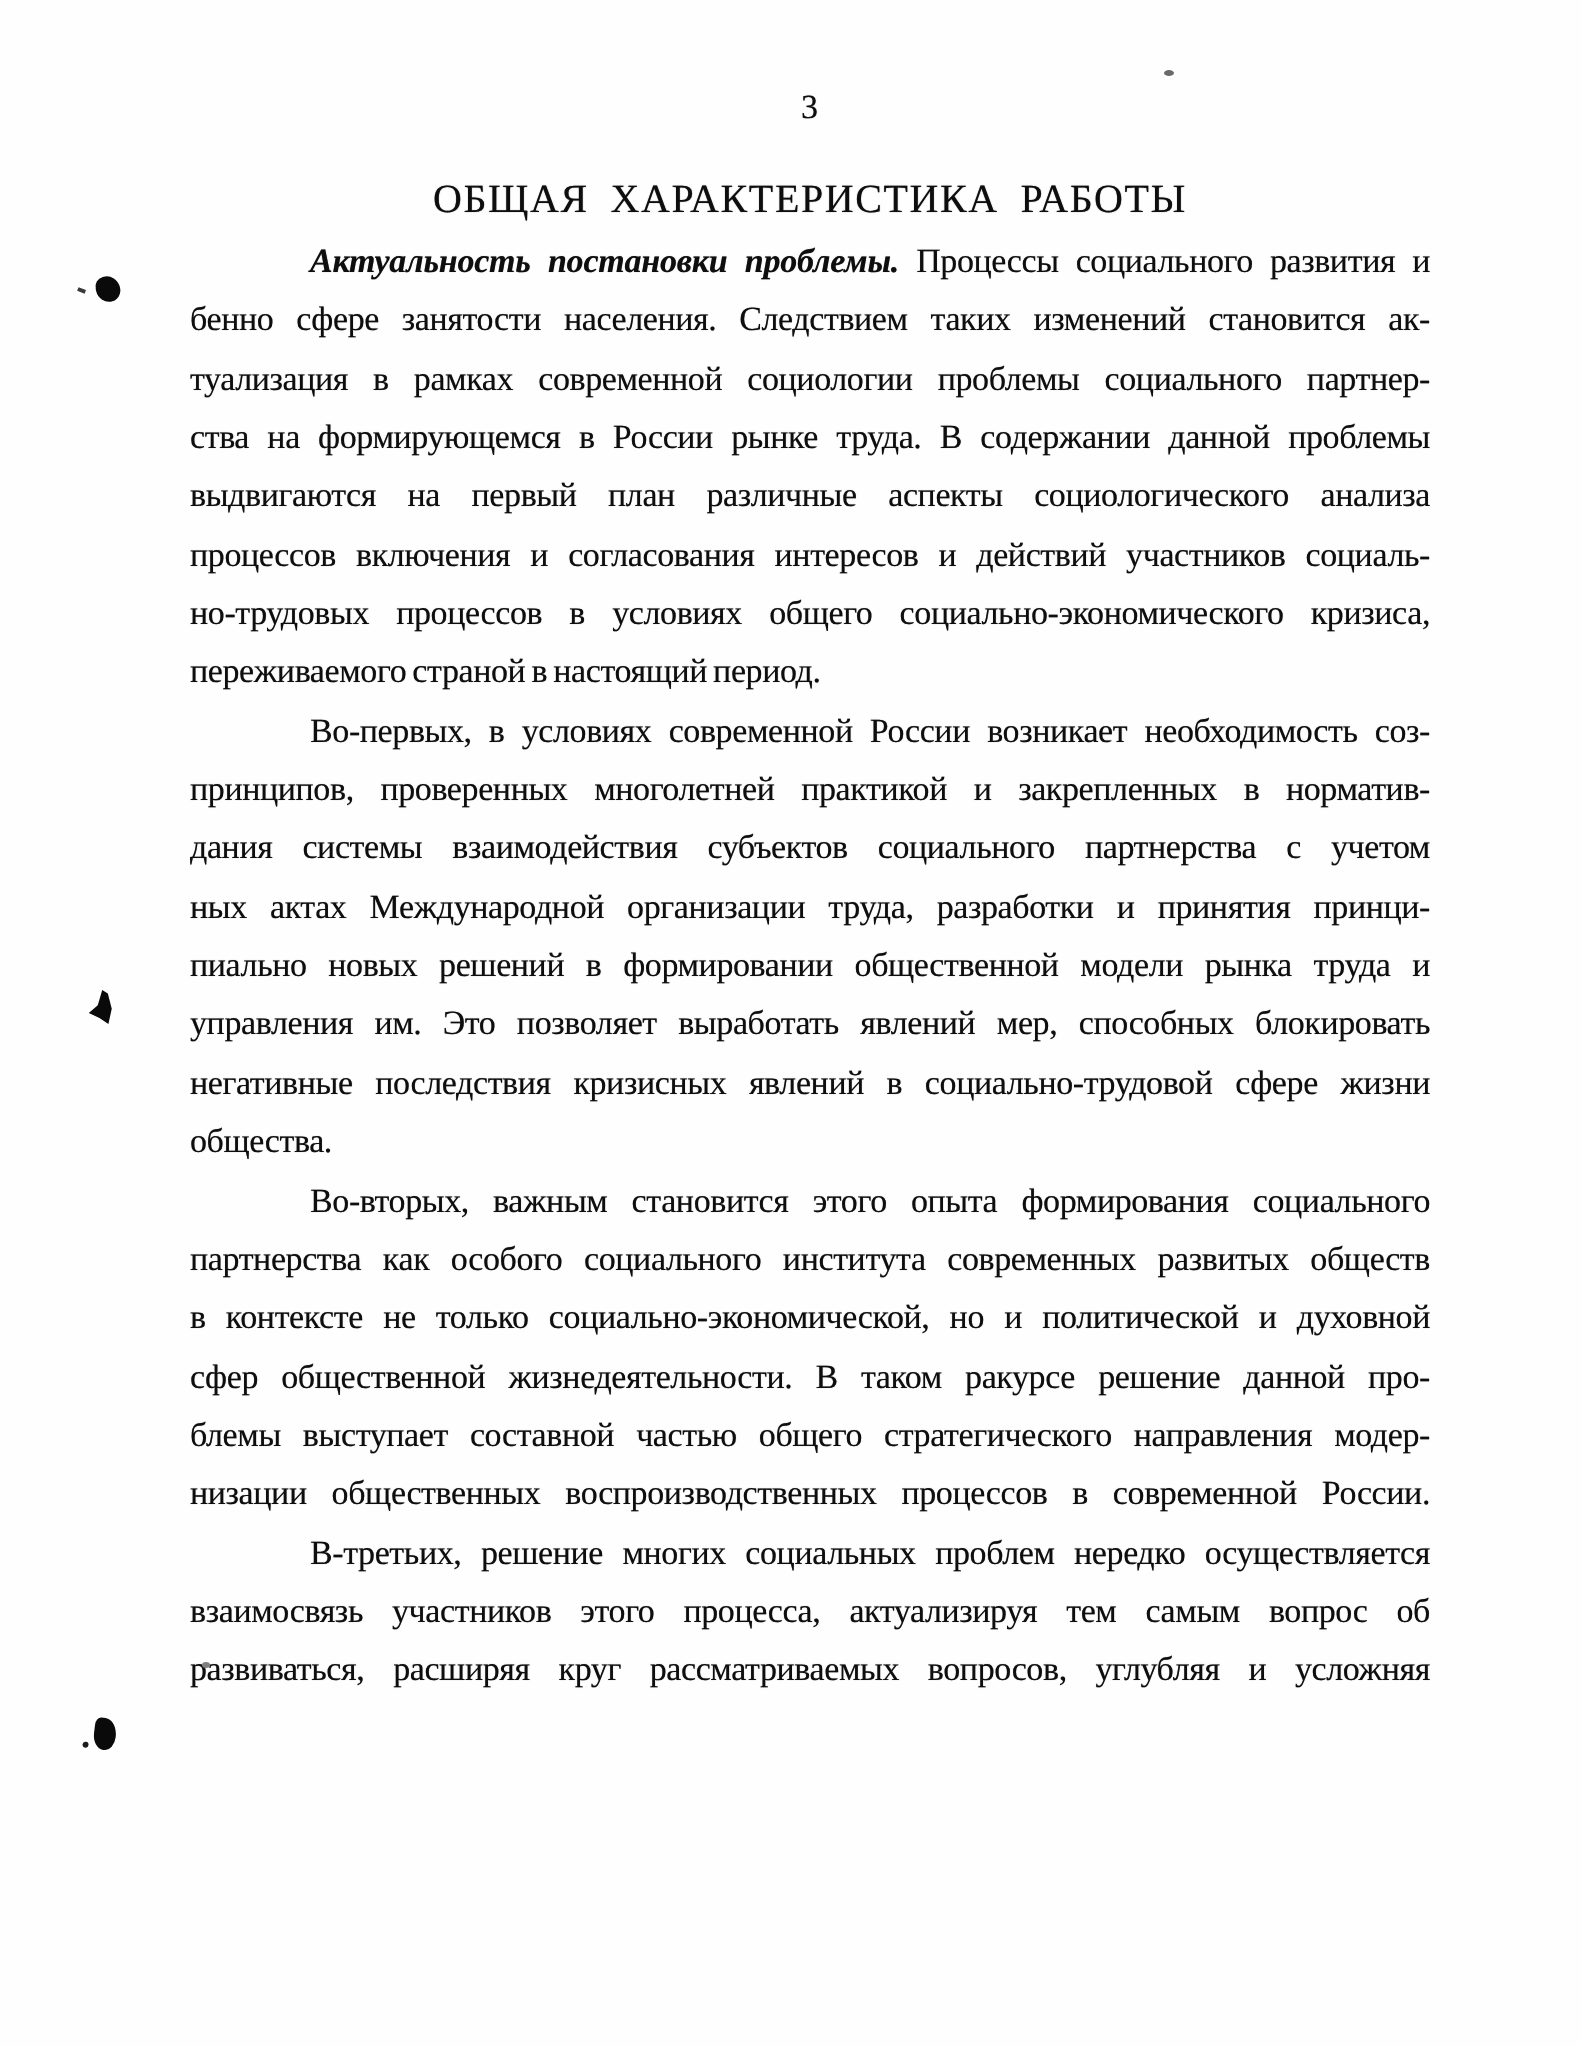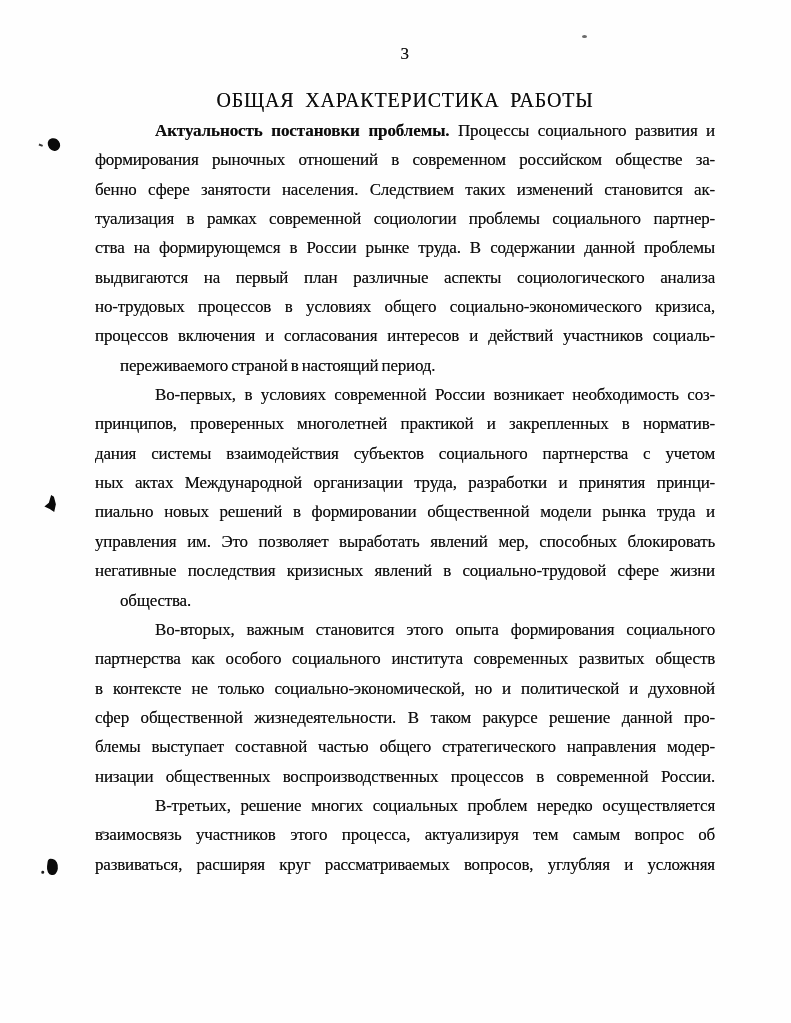--- a/index.html
+++ b/index.html
@@ -52,23 +52,24 @@
   }
   .paragraph { margin: 0; }
   .line {
     text-align: justify;
     text-align-last: justify;
     height: 29.35px;
     overflow: hidden;
     white-space: nowrap;
   }
   .line.first { text-indent: 60px; }
-  .line.endline { text-align-last: left; margin-left: 25px; }
+  .line.endline { text-align-last: left; }
   .lead {
     font-weight: bold;
+    font-style: italic;
     letter-spacing: -0.1px;
   }
   
   .blot { position: absolute; background: #0a0a0a; }
   .blot-1 {
     left: 48px; top: 138px; width: 12px; height: 13px;
     border-radius: 45% 60% 50% 58%;
     transform: rotate(-14deg);
   }
   .blot-1::before {
@@ -101,27 +102,26 @@
 </head>
 <body>
 
 <div class="page">
   <div class="speck speck-top"></div>
   <div class="page-number">3</div>
   <h1 class="doc-title">ОБЩАЯ ХАРАКТЕРИСТИКА РАБОТЫ</h1>
   <div class="text-block" id="text-block">
       <div class="paragraph">
         <div class="line first"><span class="lead">Актуальность постановки проблемы.</span> <span>Процессы социального развития и</span></div>
-        <div class="line">формирования рыночных отношений в современном российском обществе за-</div>
         <div class="line">бенно сфере занятости населения. Следствием таких изменений становится ак-</div>
         <div class="line">туализация в рамках современной социологии проблемы социального партнер-</div>
         <div class="line">ства на формирующемся в России рынке труда. В содержании данной проблемы</div>
         <div class="line">выдвигаются на первый план различные аспекты социологического анализа</div>
+        <div class="line">процессов включения и согласования интересов и действий участников социаль-</div>
         <div class="line">но-трудовых процессов в условиях общего социально-экономического кризиса,</div>
-        <div class="line">процессов включения и согласования интересов и действий участников социаль-</div>
         <div class="line endline">переживаемого страной в настоящий период.</div>
       </div>
       <div class="paragraph">
         <div class="line first">Во-первых, в условиях современной России возникает необходимость соз-</div>
         <div class="line">принципов, проверенных многолетней практикой и закрепленных в норматив-</div>
         <div class="line">дания системы взаимодействия субъектов социального партнерства с учетом</div>
         <div class="line">ных актах Международной организации труда, разработки и принятия принци-</div>
         <div class="line">пиально новых решений в формировании общественной модели рынка труда и</div>
         <div class="line">управления им. Это позволяет выработать явлений мер, способных блокировать</div>
         <div class="line">негативные последствия кризисных явлений в социально-трудовой сфере жизни</div>

